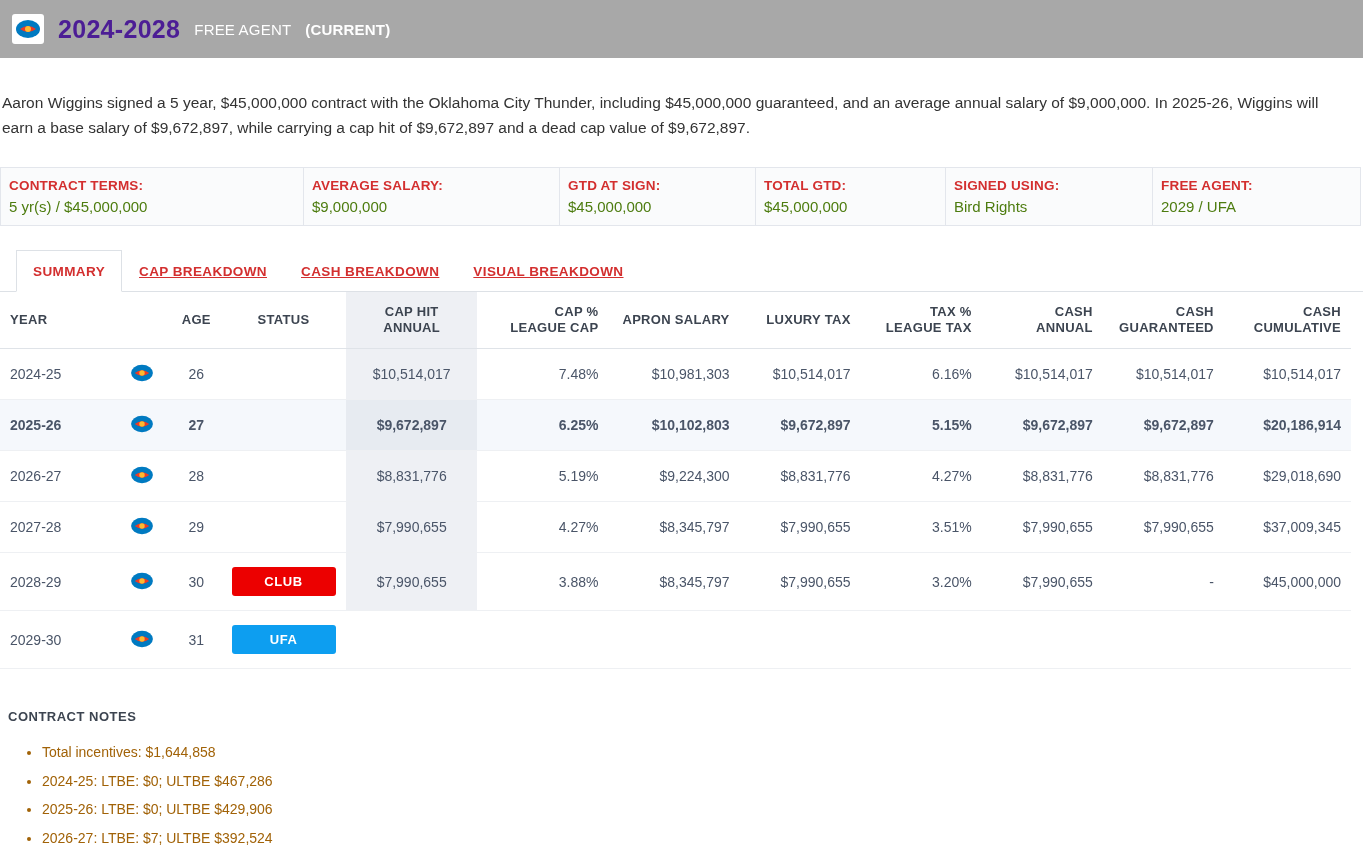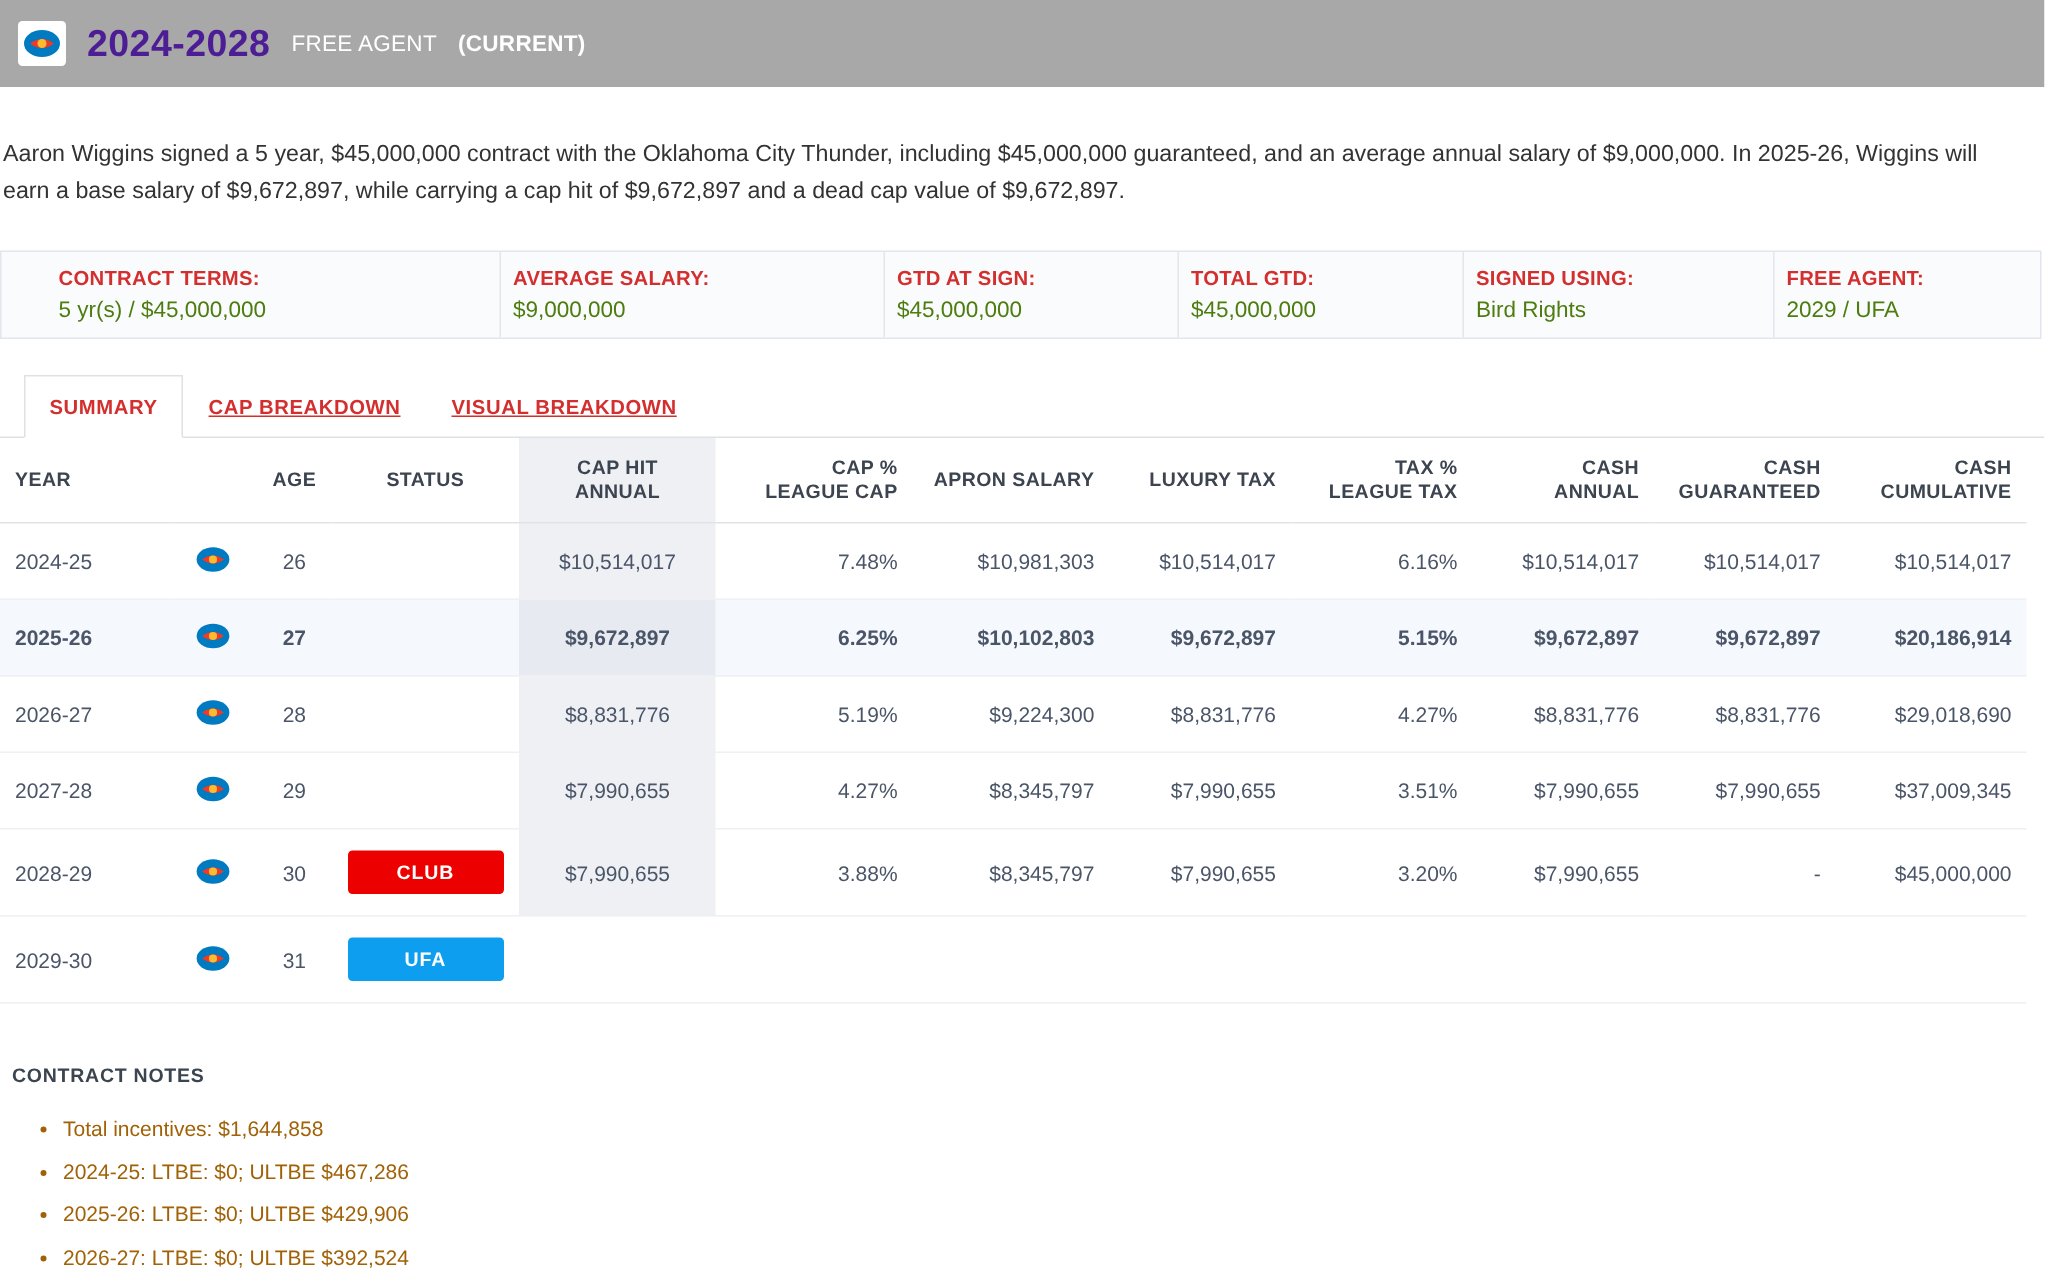--- a/index.html
+++ b/index.html
@@ -56,21 +56,20 @@
     color: #333;
     max-width: 1345px;
   }
 
   
   .terms {
     display: flex;
     border: 1px solid #e3e6ec;
     background: #fafbfc;
     margin: 4px 2px 0 0;
-    padding-left: 30px;
   }
   .term-cell {
     padding: 10px 0 10px 8px;
     border-right: 1px solid #e3e6ec;
     flex: 0 0 auto;
   }
   .term-cell:last-child { border-right: none; }
   .term-label {
     color: #d32f2f;
     font-weight: bold;
@@ -243,20 +242,21 @@
     </div>
     <div class="term-cell tw6">
       <div class="term-label">FREE AGENT:</div>
       <div class="term-value">2029 / UFA</div>
     </div>
   </div>
 
   <div class="tabs">
     <div class="tab active">SUMMARY</div>
     <div class="tab">CAP BREAKDOWN</div>
+    <div class="tab">CASH BREAKDOWN</div>
     <div class="tab">VISUAL BREAKDOWN</div>
   </div>
 
   <table class="contract">
     <thead>
       <tr>
         <th class="th-year">YEAR</th>
         <th class="th-logo"></th>
         <th class="th-age">AGE</th>
         <th class="th-status">STATUS</th>
@@ -421,17 +421,17 @@
       </tr>
 
     </tbody>
   </table>
 
   <div class="notes-title">CONTRACT NOTES</div>
   <ul class="notes">
     <li>Total incentives: $1,644,858</li>
     <li>2024-25: LTBE: $0; ULTBE $467,286</li>
     <li>2025-26: LTBE: $0; ULTBE $429,906</li>
-    <li>2026-27: LTBE: $0; ULTBE $392,524</li>
+    <li>2026-27: LTBE: $7; ULTBE $392,524</li>
 
   </ul>
 
 </div>
 
 </body></html>

